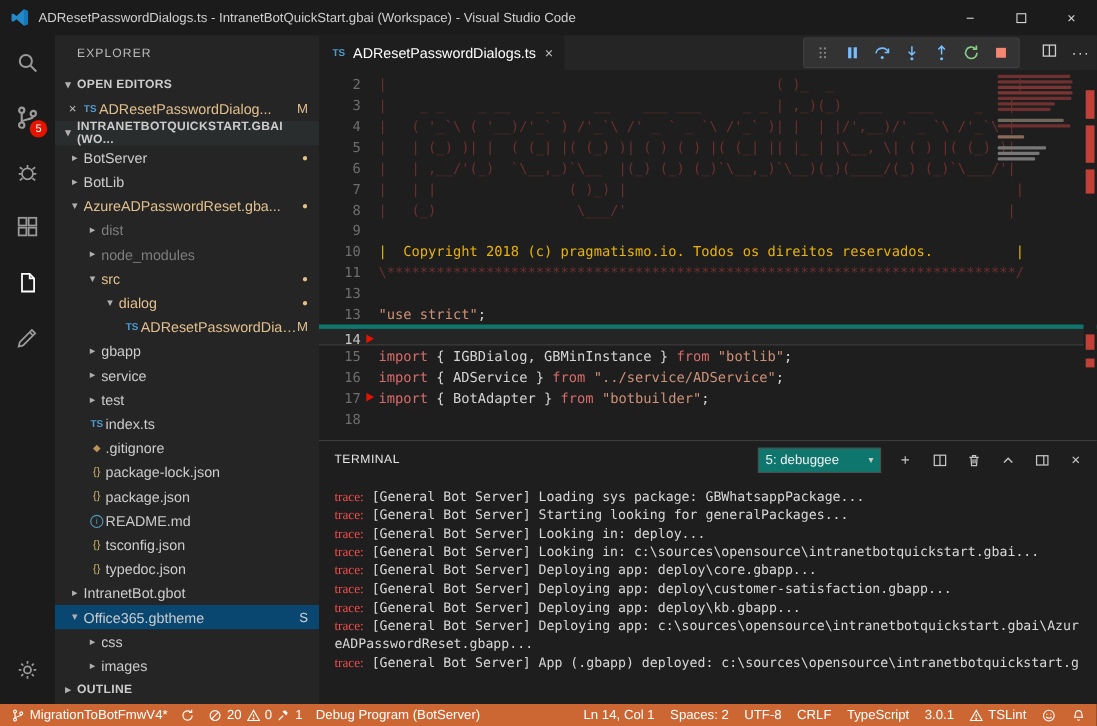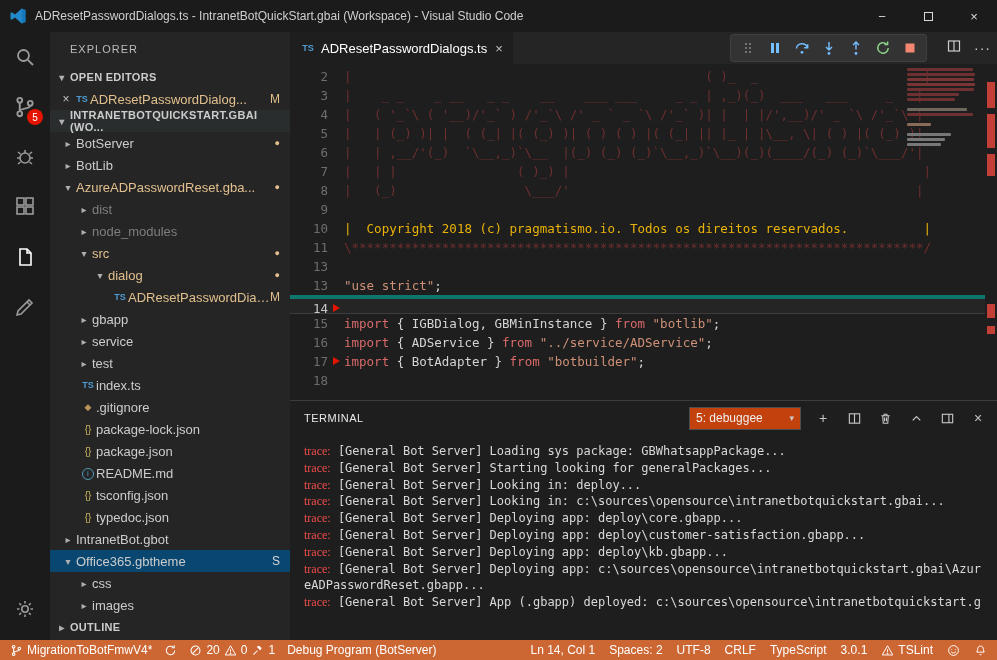--- a/index.html
+++ b/index.html
@@ -92,21 +92,21 @@
   .mmap { position:absolute; top:4px; right:16px; width:74px; height:210px; }
   .mm { height:3px; margin-bottom:2px; border-radius:1px; }
   .ruler { position:absolute; top:0; right:0; width:12px; height:336px; background:#1e1e1e; }
   .rm { position:absolute; left:2px; width:8px; background:#c24038; }
 
   
   .panel { position:relative; height:240px; background:#1e1e1e; border-top:1px solid #3c3c3c; }
   .ph { height:34px; display:flex; align-items:center; padding:0 10px 0 14px; }
   .ptab { font-size:11px; letter-spacing:.5px; color:#e7e7e7; cursor:pointer; }
   .pctrl { margin-left:auto; display:flex; align-items:center; gap:13px; }
-  .psel { width:112px; height:23px; background:#c2410c; border:1px solid #4d4d4d; color:#f0f0f0;
+  .psel { width:112px; height:23px; background:#0f766e; border:1px solid #4d4d4d; color:#f0f0f0;
     font-size:12px; display:flex; align-items:center; padding:0 6px; cursor:pointer; }
   .psel .dd { margin-left:auto; font-size:9px; color:#cccccc; }
   .picon { width:18px; height:18px; display:flex; align-items:center; justify-content:center;
     color:#c5c5c5; cursor:pointer; font-size:14px; }
   .picon svg { width:15px; height:15px; }
   .pbody { padding:8px 0 0 14px; font-family:"DejaVu Sans Mono",monospace; font-size:12px; }
   .tl { height:16.8px; line-height:16.8px; white-space:pre; overflow:hidden; }
   .tp { color:#f14c4c;font-family:Liberation Serif, serif; } .tt { color:#d8d8d8; }
 
   

